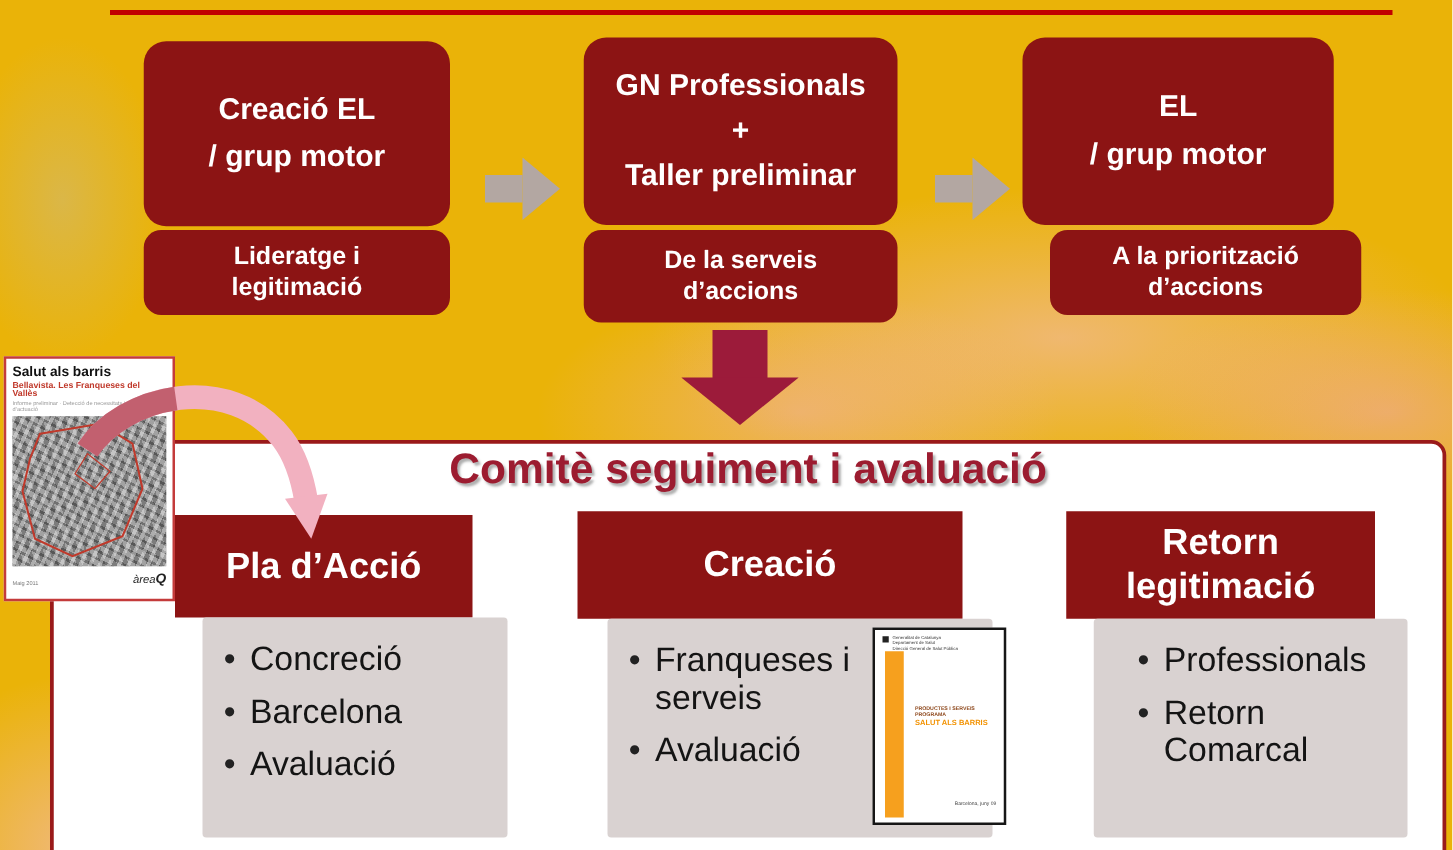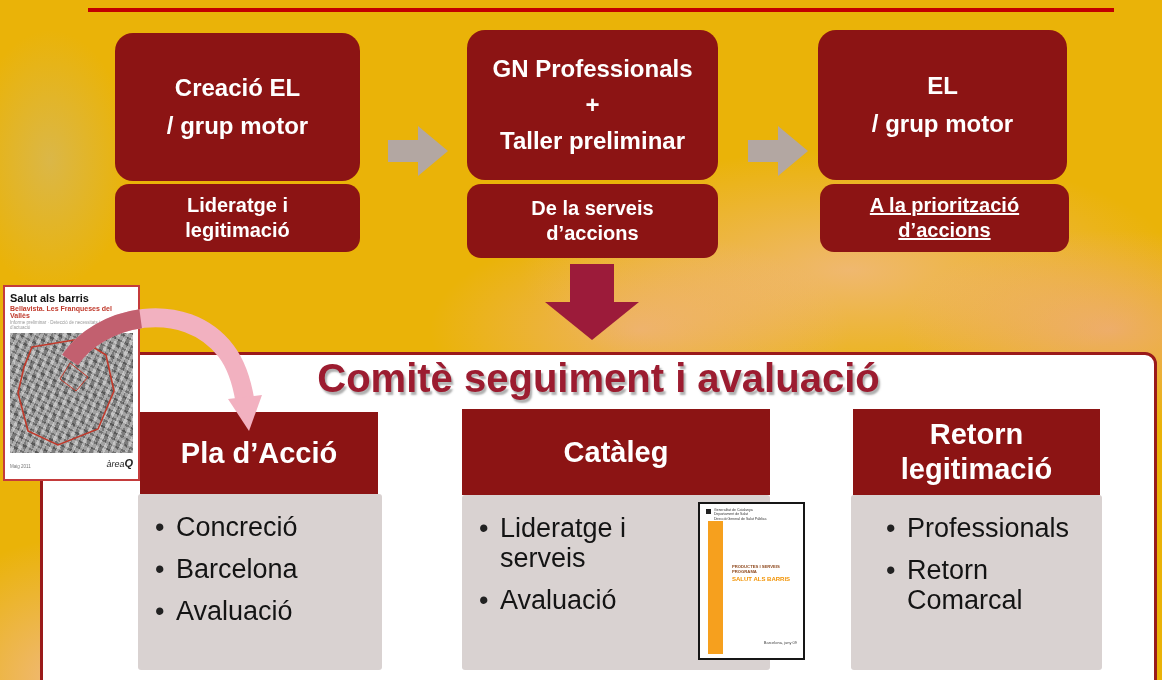--- a/index.html
+++ b/index.html
@@ -18,26 +18,26 @@
   .step-sub{position:absolute;background:#8c1414;border-radius:14px;color:#fff;font-weight:bold;
             display:flex;align-items:center;justify-content:center;text-align:center;
             font-size:20px;line-height:1.25;}
   .arrow-right{position:absolute;width:60px;height:50px;}
   .arrow-down{position:absolute;left:545px;top:264px;width:94px;height:76px;}
 
   
   .panel{position:absolute;left:40px;top:352px;width:1117px;height:360px;background:#fff;
          border:3px solid #9a1a1a;border-radius:12px;box-sizing:border-box;}
   .panel-title{position:absolute;left:40px;top:356px;width:1117px;text-align:center;
-               font-size:40px;font-weight:bold;color:#9c1c30;
+               font-size:34px;font-weight:bold;color:#9c1c30;
                text-shadow:2px 3px 2px rgba(130,130,130,0.65);letter-spacing:0px;}
 
   .col-header{position:absolute;background:#8c1414;color:#fff;font-weight:bold;font-size:29px;
               display:flex;align-items:center;justify-content:center;text-align:center;line-height:1.2;}
-  .col-body{position:absolute;background:#d9d2d1;border-radius:3px;box-sizing:border-box;}
+  .col-body{position:absolute;background:#d9d2d1;border-radius:3px;box-sizing:border-box;margin-left:24px;}
   .col-body ul{list-style:none;margin:0;padding:18px 8px 0 12px;}
   .col-body li{position:relative;padding-left:26px;font-size:27px;color:#141414;
                margin-bottom:12px;line-height:1.12;}
   .col-body li::before{content:"•";position:absolute;left:5px;top:0;color:#222;}
   .col-body.catalog ul{padding-right:112px;}
 
   
   .report-cover{position:absolute;left:3px;top:285px;width:137px;height:196px;background:#fff;
                 border:2px solid #c43b3b;box-sizing:border-box;z-index:6;padding:4px 5px;}
   .rc-title{font-size:11px;font-weight:bold;color:#111;margin:1px 0 1px 0;}
@@ -102,21 +102,21 @@
 
   <div class="arrow-right" style="left:748px;top:126px;">
     <svg width="60" height="50" viewBox="0 0 60 50">
       <rect x="0" y="14" width="30" height="22" fill="#b3a7a2"></rect>
       <polygon points="30,0 60,25 30,50" fill="#b3a7a2"></polygon>
     </svg>
   </div>
 
   <div class="step-main preline" style="left:818px;top:30px;width:249px;height:150px;">EL
 / grup motor</div>
-  <div class="step-sub preline" style="left:820px;top:184px;width:249px;height:68px;text-decoration:underline;">A la priorització
+  <div class="step-sub preline" style="left:840px;top:184px;width:249px;height:68px;">A la priorització
 d’accions</div>
 
   <div class="arrow-down">
     <svg width="94" height="76" viewBox="0 0 94 76">
       <rect x="25" y="0" width="44" height="40" fill="#9c1b3a"></rect>
       <polygon points="0,38 94,38 47,76" fill="#9c1b3a"></polygon>
     </svg>
   </div>
 
   <div class="panel"></div>
@@ -124,24 +124,24 @@
 
   <div class="col-header" style="left:140px;top:412px;width:238px;height:82px;">Pla d’Acció</div>
   <div class="col-body" style="left:138px;top:494px;width:244px;height:176px;">
     <ul>
       <li>Concreció</li>
       <li>Barcelona</li>
       <li>Avaluació</li>
     </ul>
   </div>
 
-  <div class="col-header" style="left:462px;top:409px;width:308px;height:86px;">Catàleg</div>
+  <div class="col-header" style="left:462px;top:409px;width:308px;height:86px;">Creació</div>
   <div class="col-body catalog" style="left:462px;top:495px;width:308px;height:175px;">
     <ul>
-      <li>Lideratge i serveis</li>
+      <li>Franqueses i serveis</li>
       <li>Avaluació</li>
     </ul>
   </div>
 
   <div class="col-header preline" style="left:853px;top:409px;width:247px;height:86px;">Retorn
 legitimació</div>
   <div class="col-body" style="left:851px;top:495px;width:251px;height:175px;padding-left:18px;">
     <ul style="padding-right:30px;">
       <li>Professionals</li>
       <li>Retorn Comarcal</li>

